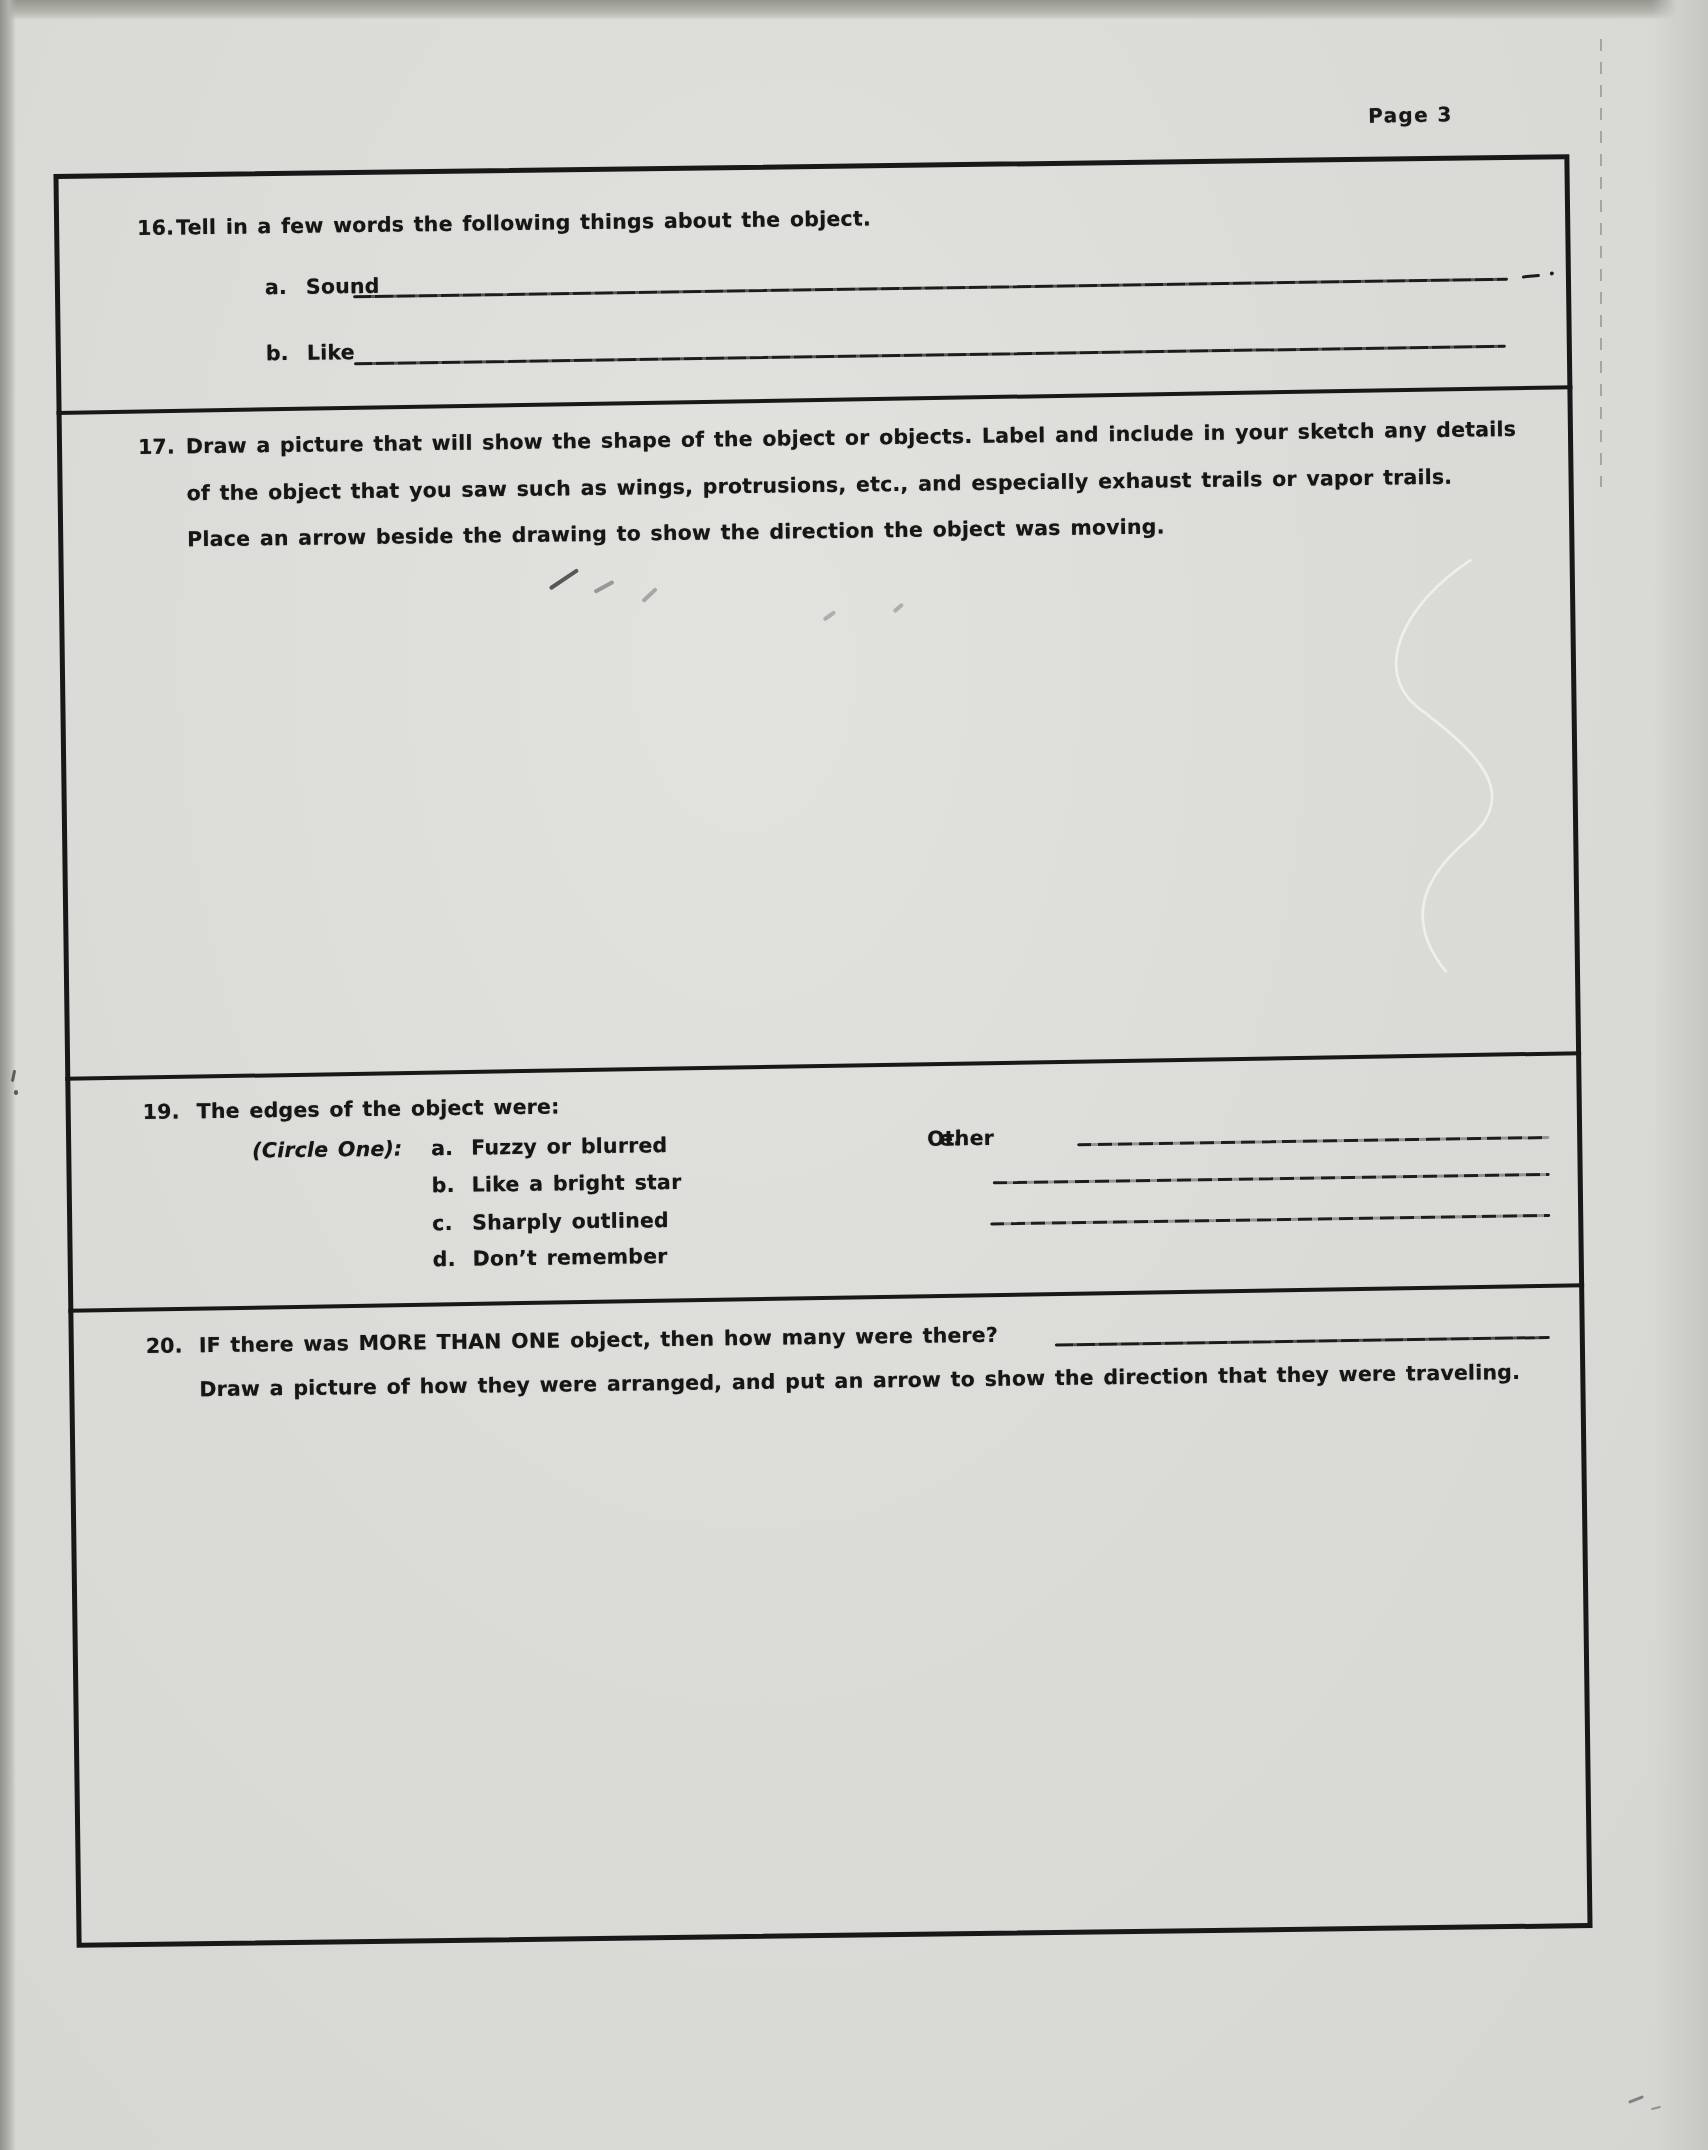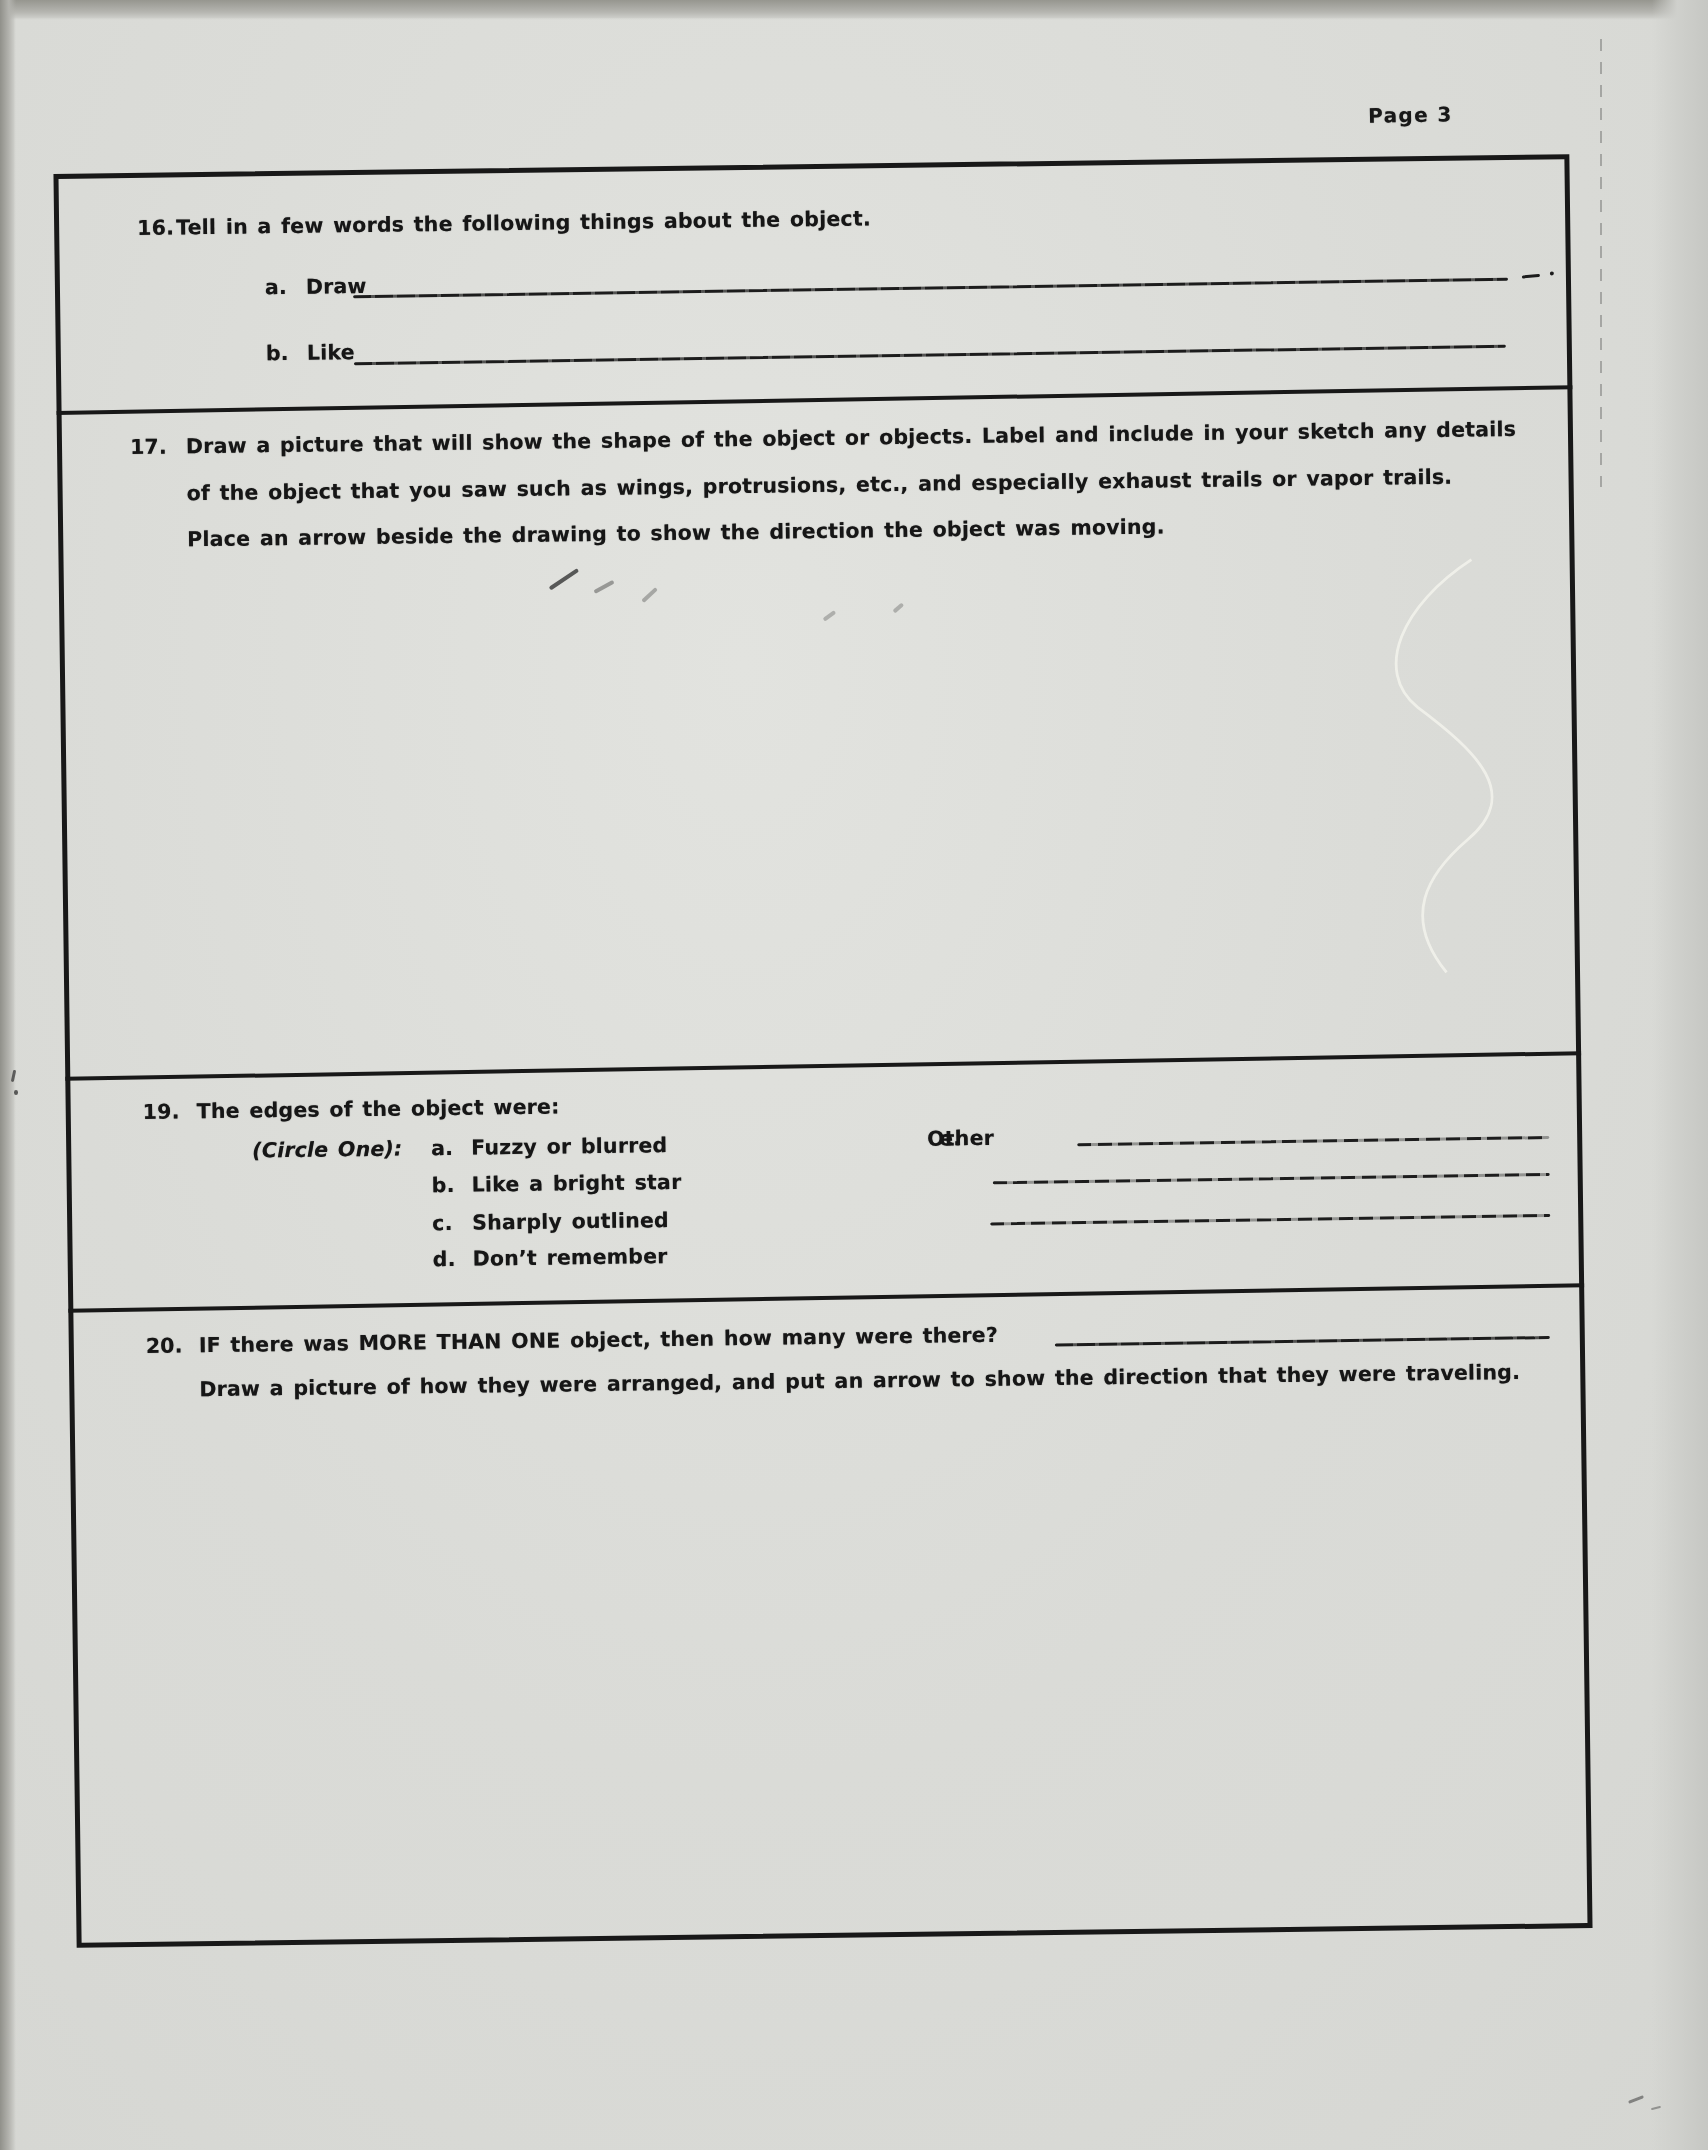--- a/index.html
+++ b/index.html
@@ -60,32 +60,32 @@
 
 <div class="page-label">Page 3</div>
 <div class="margin-dash"></div>
 
 <div class="form-box">
 
   <div class="txt" style="left:78px;top:40px;">16.</div>
   <div class="txt" style="left:117px;top:40px;">Tell in a few words the following things about the object.</div>
 
   <div class="txt" style="left:205px;top:101px;">a.</div>
-  <div class="txt" style="left:246px;top:101px;">Draw</div>
+  <div class="txt" style="left:246px;top:101px;">Sound</div>
   <div class="ans-line" style="left:293px;top:119px;width:1155px;"></div>
   <div class="tail-dash" style="left:1462px;top:115px;width:17.7px;transform:rotate(-5deg);"></div>
   <div class="tail-dot" style="left:1490px;top:112px;"></div>
 
   <div class="txt" style="left:205px;top:167px;">b.</div>
   <div class="txt" style="left:246px;top:167px;">Like</div>
   <div class="ans-line" style="left:293px;top:186px;width:1152px;"></div>
 
   <div class="divider" style="top:229px;"></div>
 
-  <div class="txt" style="left:68px;top:259px;">17.</div>
+  <div class="txt" style="left:76px;top:259px;">17.</div>
   <div class="txt" style="left:124px;top:259px;">Draw a picture that will show the shape of the object or objects.  Label and include in your sketch any details</div>
   <div class="txt" style="left:124px;top:306px;">of the object that you saw such as wings, protrusions, etc., and especially exhaust trails or vapor trails.</div>
   <div class="txt" style="left:124px;top:352px;">Place an arrow beside the drawing to show the direction the object was moving.</div>
 
   <div class="smudge" style="left:483px;top:405px;width:34px;transform:rotate(-33deg);opacity:.75;"></div>
   <div class="smudge" style="left:529px;top:413px;width:22.4px;transform:rotate(-28deg);opacity:.4;"></div>
   <div class="smudge" style="left:576px;top:422px;width:18.6px;transform:rotate(-42deg);opacity:.32;"></div>
   <div class="smudge" style="left:758px;top:445px;width:14px;transform:rotate(-35deg);opacity:.28;"></div>
   <div class="smudge" style="left:828px;top:438px;width:12px;transform:rotate(-40deg);opacity:.28;"></div>
 

